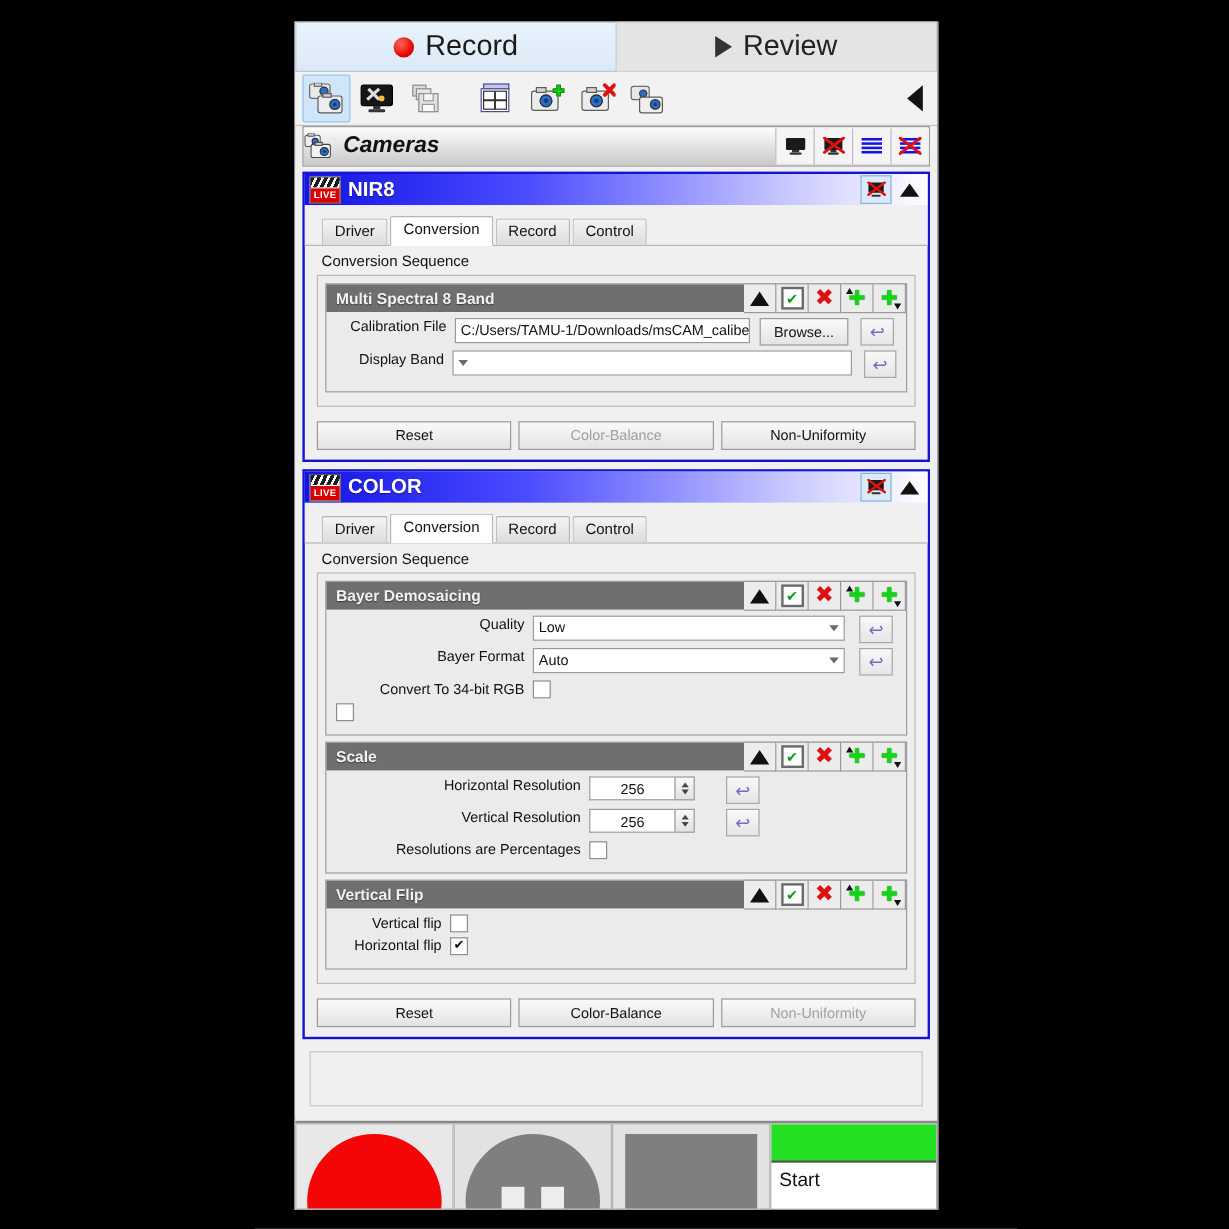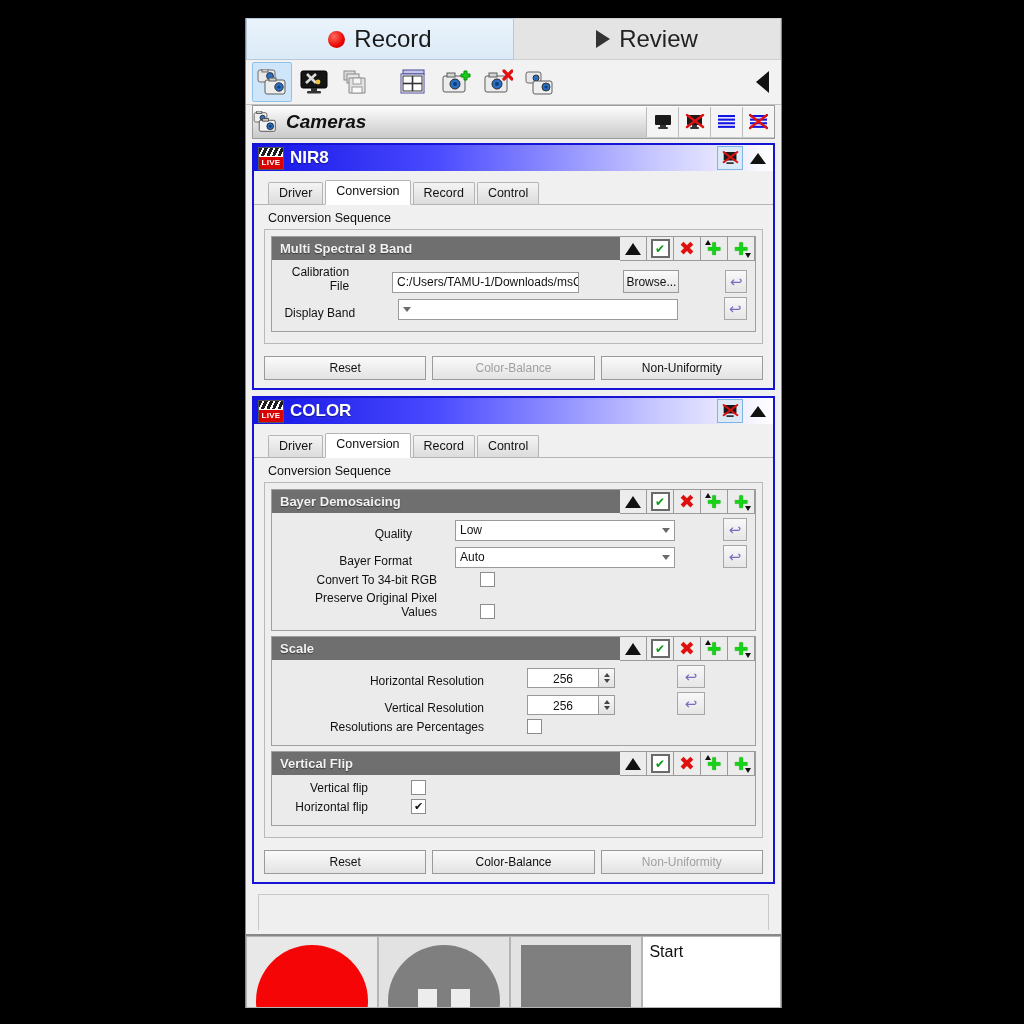--- a/index.html
+++ b/index.html
@@ -90,21 +90,21 @@
   .chk-green:after{content:"✔";color:#0a9b17;font-size:12px;line-height:1;}
   .xred{color:#e01010;font-size:19px;font-weight:bold;line-height:1;}
   .plus-ic{position:relative;width:18px;height:18px;}
   .plus-ic:before{content:"✚";color:#15d415;font-size:17px;position:absolute;left:2px;top:-1px;
     text-shadow:0 0 1px #088a08;}
   .plus-ic .mini{position:absolute;width:0;height:0;left:0;}
   .plus-ic .mini.up{top:0;border-bottom:5px solid #111;border-left:3px solid transparent;border-right:3px solid transparent;}
   .plus-ic .mini.dn{bottom:0;left:13px;border-top:5px solid #111;border-left:3px solid transparent;border-right:3px solid transparent;}
 
   .modbody{padding:5px 8px 7px 8px;}
-  .row{display:flex;align-items:flex-end;margin-bottom:4px;gap:36px;}
+  .row{display:flex;align-items:flex-start;margin-bottom:4px;}
   .row .lbl{font-size:12px;color:#111;text-align:right;padding-right:7px;}
   .txtfield{height:19px;border:1px solid #9a9a9a;background:#fff;font-size:12px;color:#111;
     padding:0 4px;line-height:19px;overflow:hidden;white-space:nowrap;}
   .combo{height:19px;border:1px solid #9a9a9a;background:#fff;font-size:12px;color:#111;
     padding:0 4px;line-height:19px;display:flex;align-items:center;}
   .combo .cv{flex:1;}
   .caret{width:0;height:0;border-top:5px solid #6a6a6a;border-left:4px solid transparent;border-right:4px solid transparent;}
   .btn{height:21px;border:1px solid #9a9a9a;background:linear-gradient(#fafafa,#e3e3e3);
     font-size:12px;color:#111;display:flex;align-items:center;justify-content:center;}
   .btn.dim{color:#a0a0a0;}
@@ -128,21 +128,21 @@
   .emptyarea{flex:0 0 44px;margin:4px 6px 0 6px;background:#efefef;border:1px solid #c8c8c8;}
   .ctrlbar{flex:0 0 auto;height:72px;display:flex;border-top:2px solid #888;margin-top:4px;}
   .cbtn{flex:1;border:1px solid #b4b4b4;background:#e2e2e2;display:flex;align-items:flex-start;justify-content:center;
     overflow:hidden;padding-top:8px;}
   .cbtn.light{background:#e8e8e8;}
   .circ-red{width:112px;height:112px;border-radius:50%;background:#f50505;}
   .circ-pause{width:112px;height:112px;border-radius:50%;background:#7f7f7f;position:relative;}
   .circ-pause span{position:absolute;top:44px;width:19px;height:60px;background:#ededed;}
   .circ-pause span.l{left:30px;} .circ-pause span.r{right:30px;}
   .sq-stop{width:110px;height:74px;background:#7f7f7f;}
-  .statuscol{flex:1.05;display:flex;border:1px solid #b4b4b4;}
+  .statuscol{flex:1.05;display:flex;flex-direction:column;border:1px solid #b4b4b4;}
   .statuscol .grn{height:30px;background:#23e023;border-bottom:2px solid #555;}
   .statuscol .lblbox{flex:1;background:#fff;font-size:16px;color:#111;padding:6px 0 0 6px;}
 </style>
 </head>
 <body>
 
 <div class="app">
 
   <div class="modebar">
     <div class="modetab">
@@ -427,21 +427,20 @@
                 <span class="cv">Auto</span>
                 <span class="caret"></span>
               </span>
               <span class="undo" style="margin-left:12px">↩</span>
             </div>
             <div class="row">
               <span class="lbl" style="width:157px">Convert To 34-bit RGB</span>
               <span class="cbox"></span>
             </div>
             <div class="row">
-              <span class="lbl" style="width:157px">Preserve Original Pixel Values</span>
               <span class="cbox"></span>
             </div>
           </div>
         </div>
 
         <div class="module">
           <div class="modhead">
             <span class="mt">Scale</span>
             <span class="sp"></span>
             <div class="mbtn">

